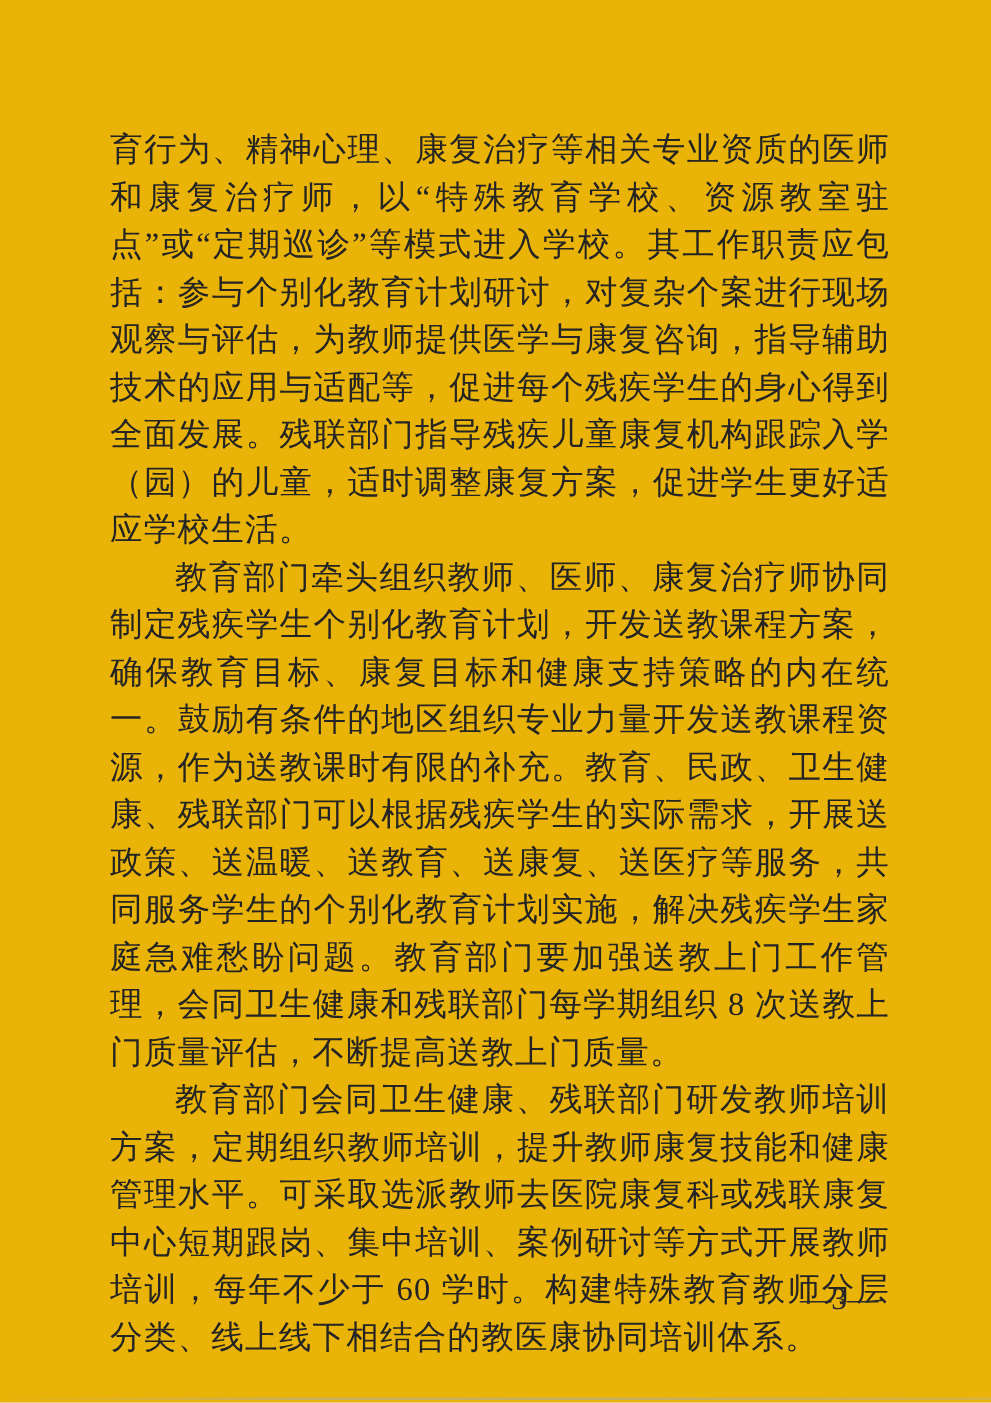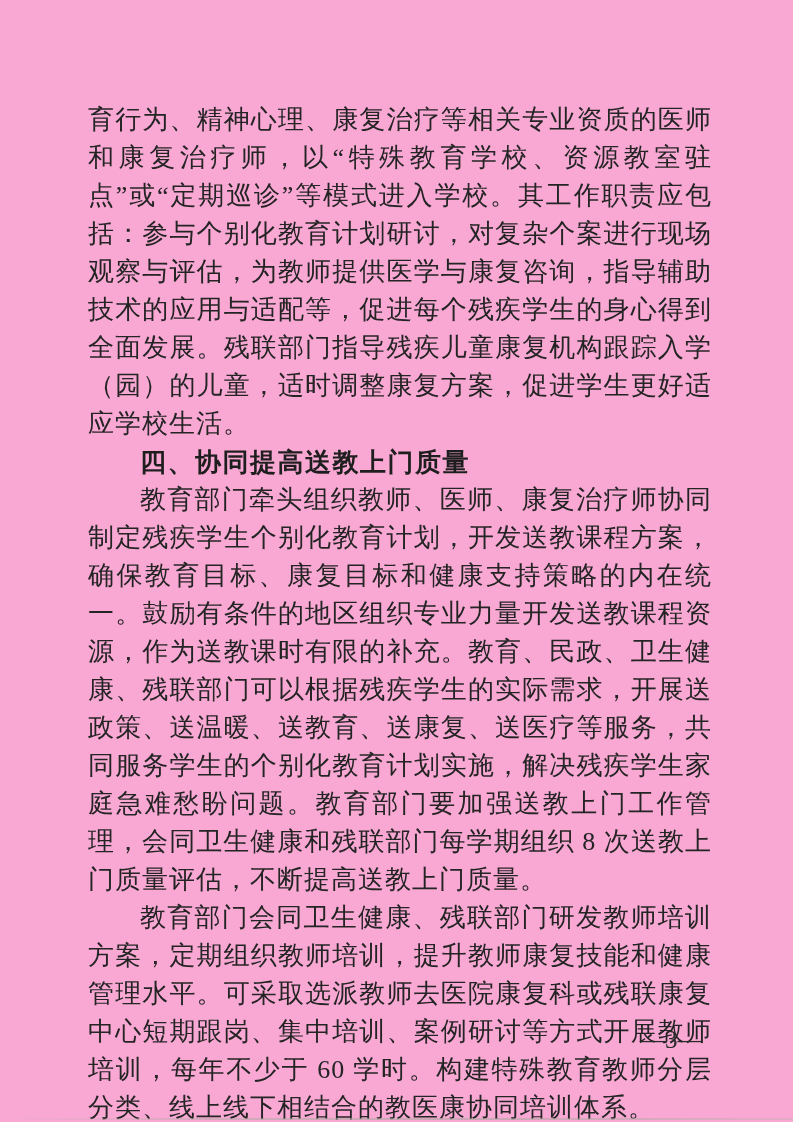--- a/index.html
+++ b/index.html
@@ -5,21 +5,21 @@
     html, body {
       margin: 0;
       padding: 0;
       background: #e8e8e8;
       font-family: "Liberation Serif", serif;
     }
     .page {
       position: relative;
       width: 793px;
       height: 1122px;
-      background: #f9a8d4;
+      background: #eab308;
       overflow: hidden;
       box-sizing: border-box;
     }
     .content {
       position: absolute;
       left: 88px;
       top: 101px;
       width: 624px;
       color: #242424;
       font-size: 26px;
@@ -71,21 +71,20 @@
   </style>
 </head>
 <body>
 
 <div class="page">
 
   <div class="content">
 
     <p class="body-para continuation">育行为、精神心理、康复治疗等相关专业资质的医师和康复治疗师，以“特殊教育学校、资源教室驻点”或“定期巡诊”等模式进入学校。其工作职责应包括：参与个别化教育计划研讨，对复杂个案进行现场观察与评估，为教师提供医学与康复咨询，指导辅助技术的应用与适配等，促进每个残疾学生的身心得到全面发展。残联部门指导残疾儿童康复机构跟踪入学（园）的儿童，适时调整康复方案，促进学生更好适应学校生活。</p>
 
-    <h2 class="section-heading">四、协同提高送教上门质量</h2>
 
     <p class="body-para">教育部门牵头组织教师、医师、康复治疗师协同制定残疾学生个别化教育计划，开发送教课程方案，确保教育目标、康复目标和健康支持策略的内在统一。鼓励有条件的地区组织专业力量开发送教课程资源，作为送教课时有限的补充。教育、民政、卫生健康、残联部门可以根据残疾学生的实际需求，开展送政策、送温暖、送教育、送康复、送医疗等服务，共同服务学生的个别化教育计划实施，解决残疾学生家庭急难愁盼问题。教育部门要加强送教上门工作管理，会同卫生健康和残联部门每学期组织 8 次送教上门质量评估，不断提高送教上门质量。</p>
 
 
     <p class="body-para">教育部门会同卫生健康、残联部门研发教师培训方案，定期组织教师培训，提升教师康复技能和健康管理水平。可采取选派教师去医院康复科或残联康复中心短期跟岗、集中培训、案例研讨等方式开展教师培训，每年不少于 60 学时。构建特殊教育教师分层分类、线上线下相结合的教医康协同培训体系。</p>
 
   </div>
 
   <div class="page-number">—3—</div>
 

